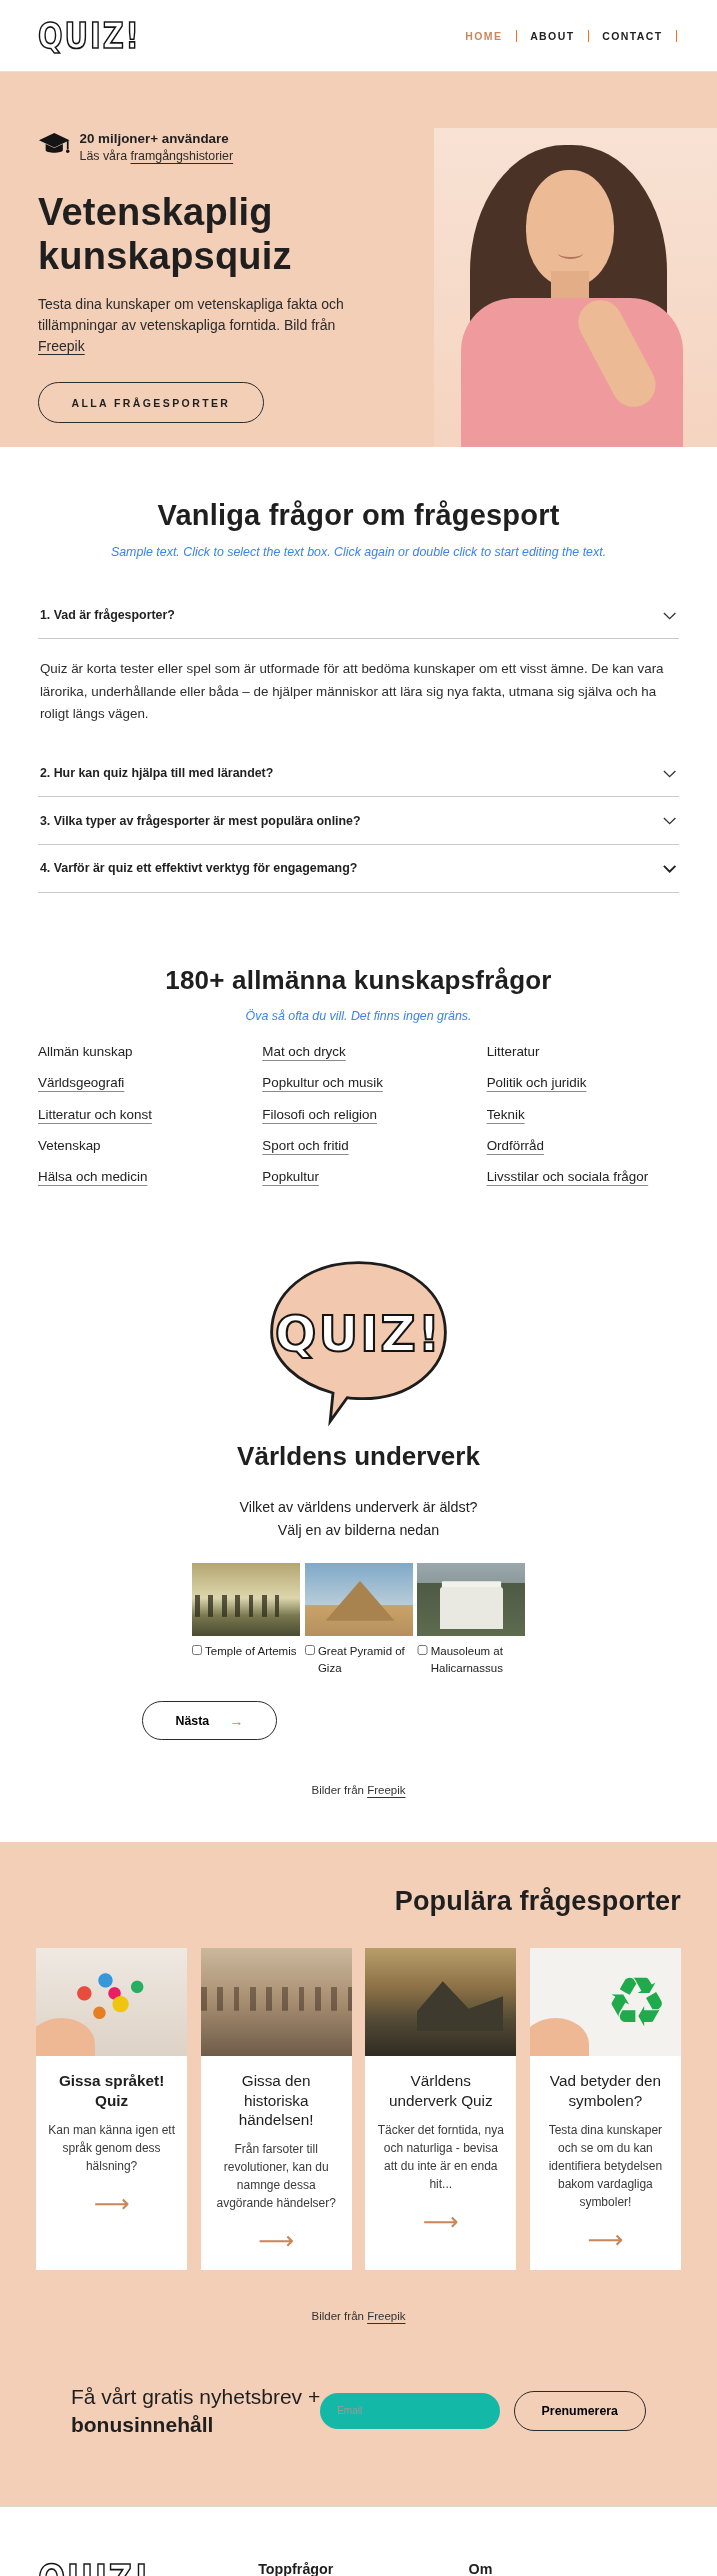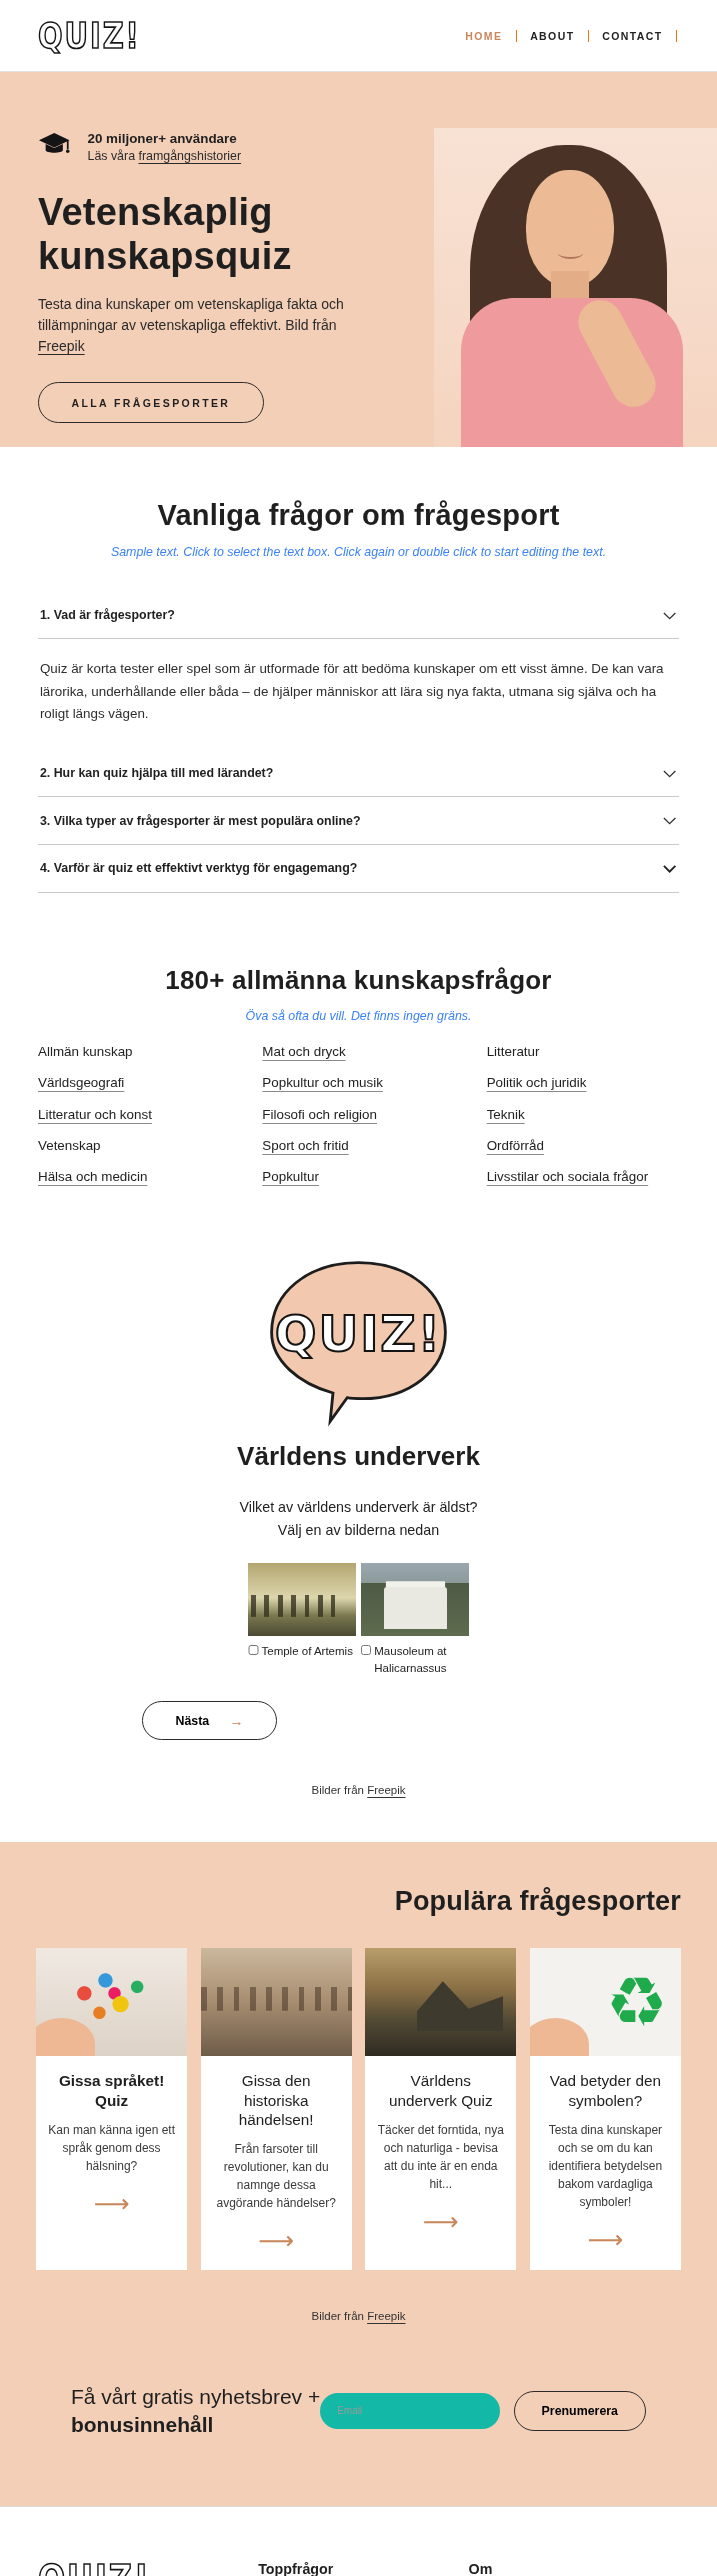--- a/index.html
+++ b/index.html
@@ -12,21 +12,21 @@
                letter-spacing:1.9px; color:#fff; -webkit-text-stroke:1.4px #151515;
                display:inline-block; transform:scaleY(1.2); }
   .nav { display:flex; list-style:none; align-items:center; }
   .nav li { font-size:10.5px; font-weight:bold; letter-spacing:1.4px; padding:0 13.4px;
             border-right:1px solid #f97316; cursor:pointer; color:#222; }
   .nav li.active { color:#c9875c; }
 
   
   .hero { position:relative; height:375px; background:#f3cfb8; overflow:hidden; }
   .hero-inner { position:relative; z-index:2; padding:59px 0 0 38px; width:402px; }
-  .badge { display:flex; gap:17px; align-items:flex-start; }
+  .badge { display:flex; gap:9px; align-items:flex-start; }
   .badge-title { font-size:13.4px; font-weight:bold; }
   .badge-sub { font-size:12.4px; color:#2b2b2b; margin-top:2.9px; }
   .badge-sub .u { text-decoration:underline; text-underline-offset:2.9px; cursor:pointer; }
   .hero h1 { font-size:38px; line-height:1.17; font-weight:600; margin-top:25px; letter-spacing:0.2px; }
   .hero-desc { font-size:14px; line-height:1.5; margin-top:15.3px; width:330px; color:#2b2b2b; }
   .hero-desc .u { text-decoration:underline; text-underline-offset:2.9px; cursor:pointer; }
   .cta-btn { margin-top:25px; background:transparent; border:1.4px solid #2b2b2b; border-radius:955px;
              padding:13.4px 32.5px; font-size:10.5px; font-weight:bold; letter-spacing:2.4px;
              font-family:inherit; color:#1f1f1f; cursor:pointer; }
   
@@ -170,21 +170,21 @@
       </span>
       <span>
         <span class="badge-title" style="display:block;">20 miljoner+ användare</span>
         <span class="badge-sub" style="display:block;">
           <span>Läs våra </span><span class="u">framgångshistorier</span>
         </span>
       </span>
     </div>
     <h1>Vetenskaplig kunskapsquiz</h1>
     <p class="hero-desc">
-      <span>Testa dina kunskaper om vetenskapliga fakta och tillämpningar av vetenskapliga effektivt. Bild från </span><span class="u">Freepik</span>
+      <span>Testa dina kunskaper om vetenskapliga fakta och tillämpningar av vetenskapliga forntida. Bild från </span><span class="u">Freepik</span>
     </p>
     <button class="cta-btn">ALLA FRÅGESPORTER</button>
   </div>
   <div class="hero-photo">
     <div class="hp-hair"></div>
     <div class="hp-face"></div>
     <div class="hp-smile"></div>
     <div class="hp-neck"></div>
     <div class="hp-shirt"></div>
     <div class="hp-arm"></div>
@@ -278,20 +278,29 @@
 
   <div class="options">
     <div class="option">
       <div class="opt-img img-artemis"></div>
       <label class="opt-label">
         <input type="checkbox" style="">
         <span>Temple of Artemis</span>
       </label>
     </div>
     <div class="option">
+      <div class="opt-img img-giza">
+        <span class="giza-tri"></span>
+      </div>
+      <label class="opt-label">
+        <input type="checkbox" style="">
+        <span>Great Pyramid of Giza</span>
+      </label>
+    </div>
+    <div class="option">
       <div class="opt-img img-mausoleum">
         <span class="maus-stone"></span>
       </div>
       <label class="opt-label">
         <input type="checkbox" style="">
         <span>Mausoleum at Halicarnassus</span>
       </label>
     </div>
   </div>
 

